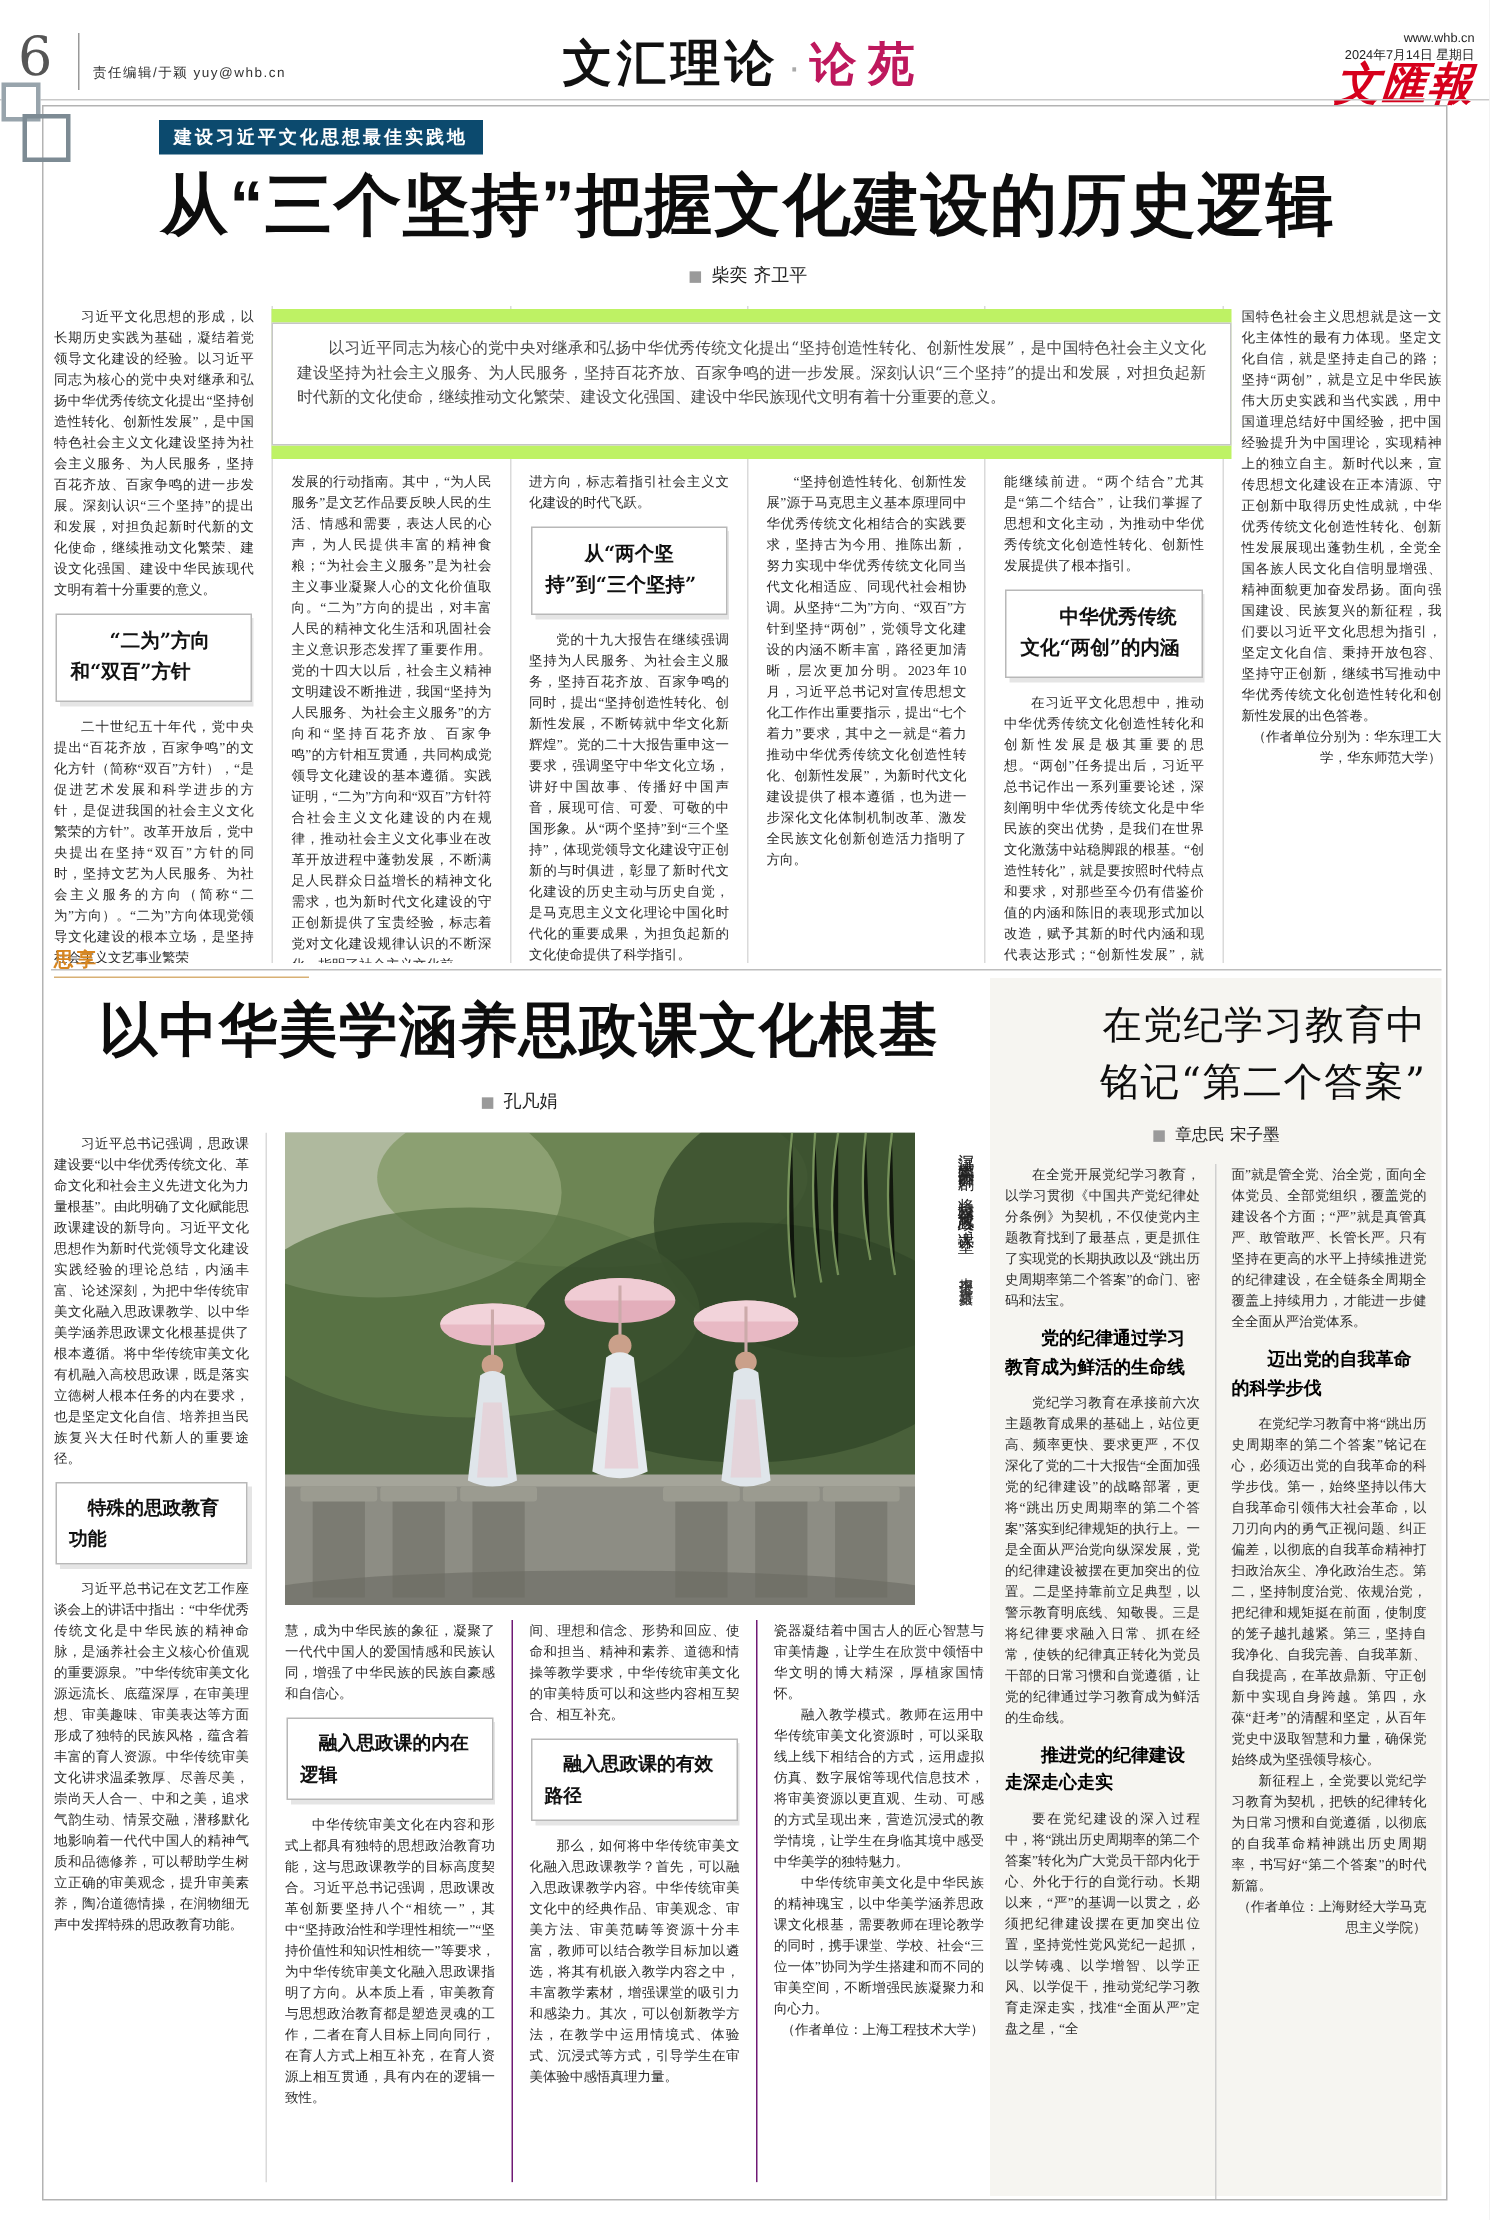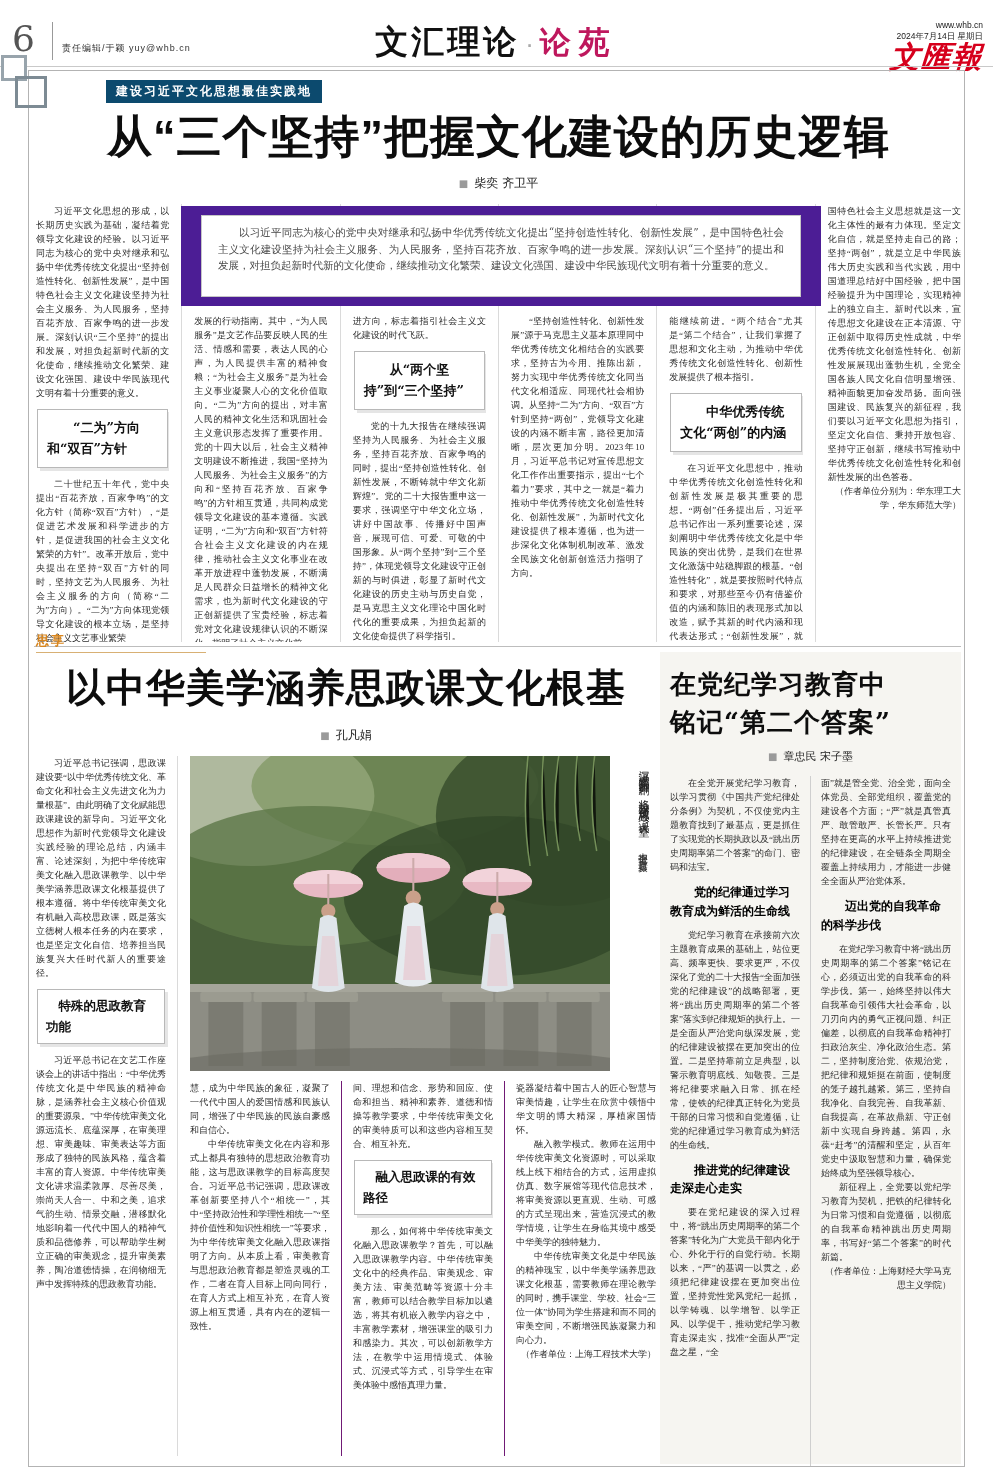--- a/index.html
+++ b/index.html
@@ -41,22 +41,22 @@
   
   .top-art { position:absolute; left:36px; top:80px; width:925px; height:562px; }
   .red-tag { display:inline-block; margin-left:70px; background:#0c4a6e; color:#fff; font-size:12px;
              font-weight:bold; letter-spacing:2px; padding:3px 10px; }
   .main-title { text-align:center; font-size:45px; font-weight:700; letter-spacing:1px; color:#0d0d0d;
                 margin-top:4px; font-family:"Liberation Sans",sans-serif; }
   .top-cols { position:relative; margin-top:12px; display:flex; height:438px; overflow:hidden; }
   .tcol { flex:1 1 0; overflow:hidden; }
   .tcol + .tcol { border-left:1px solid #dadada; padding-left:12px; margin-left:12px; }
   .spacer-intro { height:110px; }
-  .intro-wrap { position:absolute; left:145px; width:640px; top:2px; height:100px; background:#4c1d95;
-                padding:9px 20px; z-index:2; }
+  .intro-wrap { position:absolute; left:145px; width:640px; top:2px; height:100px; background:#bef264;
+                padding:9px 0; z-index:2; }
   .intro-inner { background:#fff; border:1px solid #c6c6c6; height:100%; padding:8px 16px;
                  font-family:"DejaVu Serif",serif; font-size:10.5px; line-height:16.5px; color:#4a4a4a;
                  text-align:justify; text-indent:2em; }
 
   
   .left-art { position:absolute; left:36px; top:631px; width:620px; height:812px; }
   .sec-label { display:inline-block; color:#d8861f; font-weight:bold; font-size:13px; letter-spacing:2px; }
   .sec-label-rule { width:170px; border-bottom:1px solid #d8b074; margin-top:2px; }
   .left-title { text-align:center; font-family:"DejaVu Serif",serif; font-weight:900; font-size:39px;
                 letter-spacing:1px; color:#0d0d0d; margin-top:8px; }
@@ -70,21 +70,21 @@
                    font-size:11px; line-height:1.55; letter-spacing:2px; color:#222; padding:6px 4px 0 0; }
   .photo-credit { font-size:9.5px; color:#333; margin-block-start:14px; letter-spacing:1px; }
   .left-cols { display:flex; margin-top:10px; flex:1 1 auto; overflow:hidden; }
   .lcol { flex:1 1 0; overflow:hidden; }
   .lcol + .lcol { border-left:1px solid #701a75; padding-left:11px; margin-left:11px; }
   .boxhead.small { font-size:12.5px; padding:6px 8px; text-indent:1em; }
 
   
   .right-art { position:absolute; left:660px; top:652px; width:301px; height:812px; background:#f6f5f1;
                padding:14px 10px 8px 10px; }
-  .right-title { text-align:left; font-family:"DejaVu Serif",serif; font-weight:700; font-size:26px;
+  .right-title { text-align:right; font-family:"DejaVu Serif",serif; font-weight:400; font-size:26px;
                  line-height:1.45; color:#0d0d0d; letter-spacing:1px; }
   .right-byline { margin-top:8px; font-size:11px; }
   .right-cols { display:flex; margin-top:12px; height:690px; overflow:hidden; }
   .rcol { flex:1 1 0; overflow:hidden; }
   .rcol + .rcol { border-left:1px solid #cfcfcf; padding-left:10px; margin-left:10px; }
   .rsub { font-weight:bold; font-size:12px; line-height:1.55; color:#000; margin:9px 0 7px 0; text-indent:2em;
           font-family:"Liberation Sans",sans-serif; text-align:left; }
 
   .credit { text-align:right; }
 </style>
@@ -241,20 +241,21 @@
           </div>
           <div class="photo-caption">
             <span>沉浸式实景园舞剧，将校园变成思政“大课堂”。</span>
             <span class="photo-credit">本报记者 袁婧摄</span>
           </div>
         </div>
 
         <div class="left-cols">
           <div class="lcol">
             <div class="t9 noind">慧，成为中华民族的象征，凝聚了一代代中国人的爱国情感和民族认同，增强了中华民族的民族自豪感和自信心。</div>
+            <div class="boxhead small">融入思政课的内在逻辑</div>
             <div class="t9">中华传统审美文化在内容和形式上都具有独特的思想政治教育功能，这与思政课教学的目标高度契合。习近平总书记强调，思政课改革创新要坚持八个“相统一”，其中“坚持政治性和学理性相统一”“坚持价值性和知识性相统一”等要求，为中华传统审美文化融入思政课指明了方向。从本质上看，审美教育与思想政治教育都是塑造灵魂的工作，二者在育人目标上同向同行，在育人方式上相互补充，在育人资源上相互贯通，具有内在的逻辑一致性。</div>
           </div>
           <div class="lcol">
             <div class="t9 noind">间、理想和信念、形势和回应、使命和担当、精神和素养、道德和情操等教学要求，中华传统审美文化的审美特质可以和这些内容相互契合、相互补充。</div>
             <div class="boxhead small">融入思政课的有效路径</div>
             <div class="t9">那么，如何将中华传统审美文化融入思政课教学？首先，可以融入思政课教学内容。中华传统审美文化中的经典作品、审美观念、审美方法、审美范畴等资源十分丰富，教师可以结合教学目标加以遴选，将其有机嵌入教学内容之中，丰富教学素材，增强课堂的吸引力和感染力。其次，可以创新教学方法，在教学中运用情境式、体验式、沉浸式等方式，引导学生在审美体验中感悟真理力量。</div>
           </div>
           <div class="lcol">
             <div class="t9 noind">瓷器凝结着中国古人的匠心智慧与审美情趣，让学生在欣赏中领悟中华文明的博大精深，厚植家国情怀。</div>
             <div class="t9">融入教学模式。教师在运用中华传统审美文化资源时，可以采取线上线下相结合的方式，运用虚拟仿真、数字展馆等现代信息技术，将审美资源以更直观、生动、可感的方式呈现出来，营造沉浸式的教学情境，让学生在身临其境中感受中华美学的独特魅力。</div>

